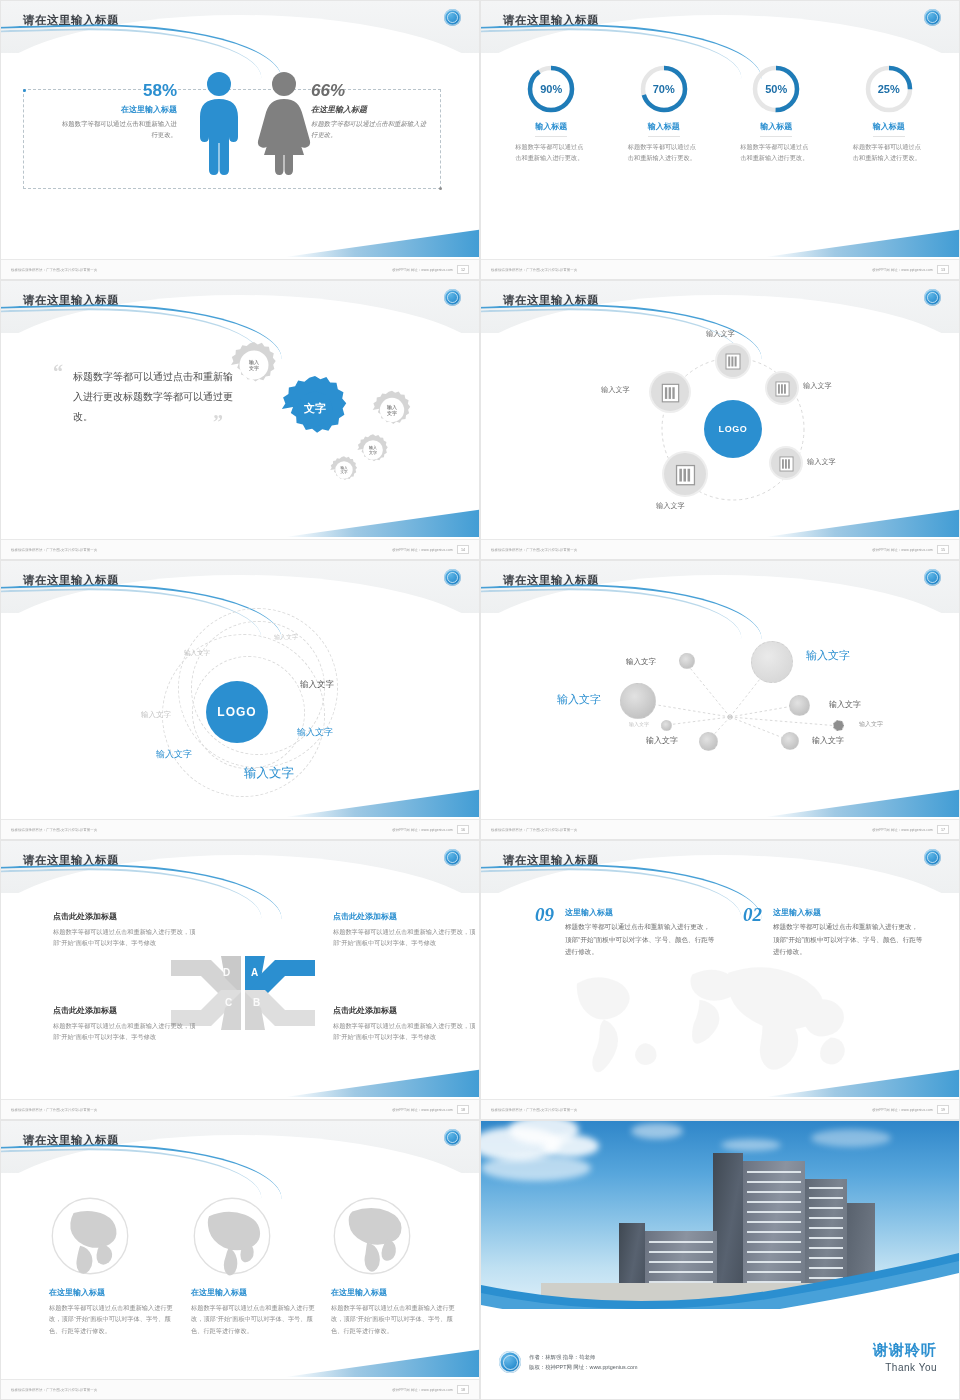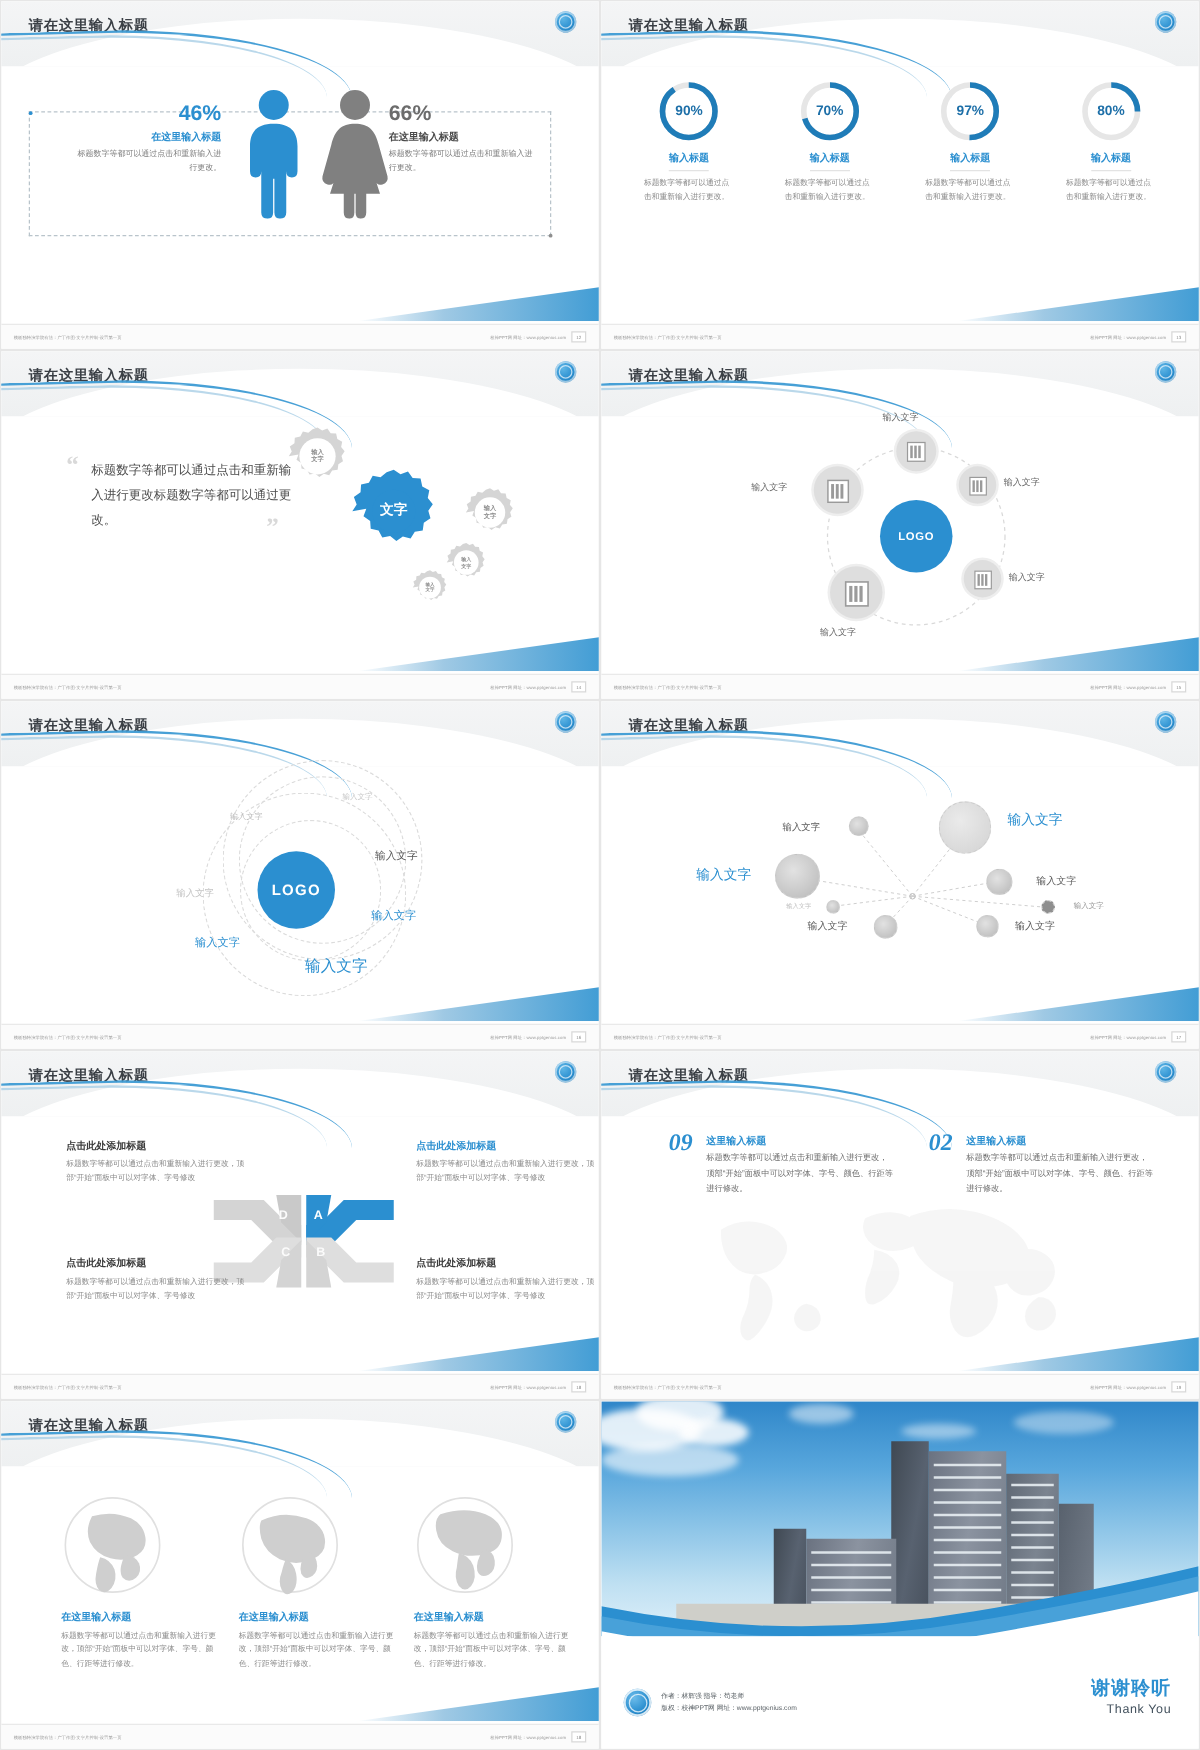--- a/index.html
+++ b/index.html
@@ -87,21 +87,21 @@
     position:absolute; left:22px; top:36px; width:418px; height:100px;
     border:1px dashed #b9c4cb; border-left-style:dashed; pointer-events:none;
   }
   .dashbox::before, .dashbox::after{
     content:""; position:absolute; width:3px;height:3px;border-radius:50%;
     background:#2b8fd0; left:-1.5px; top:-1.5px;
   }
   .dashbox::after{ left:auto; right:-1.5px; top:auto; bottom:-1.5px; background:#8e8e8e;}
   .statblk{position:absolute; width:120px;}
   .stat-left{ left:56px; top:28px; text-align:right;}
-  .stat-right{ left:310px; top:28px; text-align:left;}
+  .stat-right{ left:310px; top:28px; text-align:left;font-style:italic;}
   .pct { font-size:17px; font-weight:bold; }
   .pct.blue{color:#2b8fd0;} .pct.gray{color:#6c6c6c;}
   .sub { font-size:8px; font-weight:bold; margin-top:3px;}
   .sub.blue{color:#2b8fd0;} .sub.gray{color:#4a4a4a;}
   .desc { font-size:6.4px; color:#7d7d7d; line-height:1.65; margin-top:4px;}
 
   
   .rings{position:absolute; left:0; right:0; top:10px; display:flex; justify-content:space-around; padding:0 14px;}
   .ringcol{width:96px; text-align:center;}
   .ring{position:relative; width:52px; height:52px; margin:0 auto;}
@@ -208,21 +208,21 @@
         <circle cx="28" cy="13" r="12" fill="#2b8fd0"></circle>
         <path d="M28 28 C15 28 9 34 9 46 L9 66 Q9 71 13.5 71 Q18 71 18 66 L18 52 L18 99 Q18 104 23 104 Q27.5 104 27.5 99 L27.5 72 L28.5 72 L28.5 99 Q28.5 104 33 104 Q38 104 38 99 L38 52 L38 66 Q38 71 42.5 71 Q47 71 47 66 L47 46 C47 34 41 28 28 28 Z" fill="#2b8fd0"></path>
       </svg>
 
       <svg class="person fig-w" width="62" height="104" viewBox="0 0 62 104">
         <circle cx="31" cy="13" r="12" fill="#808080"></circle>
         <path d="M31 28 C20 28 15 33 12 45 L5 70 Q4 75 9 76.5 Q13.5 78 15 73 L19 59 L11 84 L22 84 L22 99 Q22 104 26.5 104 Q30.5 104 30.5 99 L30.5 84 L31.5 84 L31.5 99 Q31.5 104 35.5 104 Q40 104 40 99 L40 84 L51 84 L43 59 L47 73 Q48.5 78 53 76.5 Q58 75 57 70 L50 45 C47 33 42 28 31 28 Z" fill="#808080"></path>
       </svg>
 
       <div class="statblk stat-left">
-        <div class="pct blue">46%</div>
+        <div class="pct blue">58%</div>
         <div class="sub blue">在这里输入标题</div>
         <div class="desc">标题数字等都可以通过点击和重新输入进行更改。</div>
       </div>
       <div class="statblk stat-right">
         <div class="pct gray">66%</div>
         <div class="sub gray">在这里输入标题</div>
         <div class="desc">标题数字等都可以通过点击和重新输入进行更改。</div>
       </div>
     </div>
     <div class="footer">
@@ -266,32 +266,32 @@
           </div>
           <div class="ringttl">输入标题</div>
           <div class="ringdesc">标题数字等都可以通过点击和重新输入进行更改。</div>
         </div>
         <div class="ringcol">
           <div class="ring">
             <svg width="52" height="52" viewBox="0 0 52 52">
               <circle cx="26" cy="26" r="21" fill="none" stroke="#e6e6e6" stroke-width="4.5"></circle>
               <circle cx="26" cy="26" r="21" fill="none" stroke="#1f7cb8" stroke-width="4.5" stroke-dasharray="66 66" stroke-linecap="butt" transform="rotate(-90 26 26)"></circle>
             </svg>
-            <div class="ringval">97%</div>
+            <div class="ringval">50%</div>
           </div>
           <div class="ringttl">输入标题</div>
           <div class="ringdesc">标题数字等都可以通过点击和重新输入进行更改。</div>
         </div>
         <div class="ringcol">
           <div class="ring">
             <svg width="52" height="52" viewBox="0 0 52 52">
               <circle cx="26" cy="26" r="21" fill="none" stroke="#e6e6e6" stroke-width="4.5"></circle>
               <circle cx="26" cy="26" r="21" fill="none" stroke="#1f7cb8" stroke-width="4.5" stroke-dasharray="33 99" stroke-linecap="butt" transform="rotate(-90 26 26)"></circle>
             </svg>
-            <div class="ringval">80%</div>
+            <div class="ringval">25%</div>
           </div>
           <div class="ringttl">输入标题</div>
           <div class="ringdesc">标题数字等都可以通过点击和重新输入进行更改。</div>
         </div>
       </div>
     </div>
     <div class="footer">
       <div class="ftxt">模板独特演学院有法：广丁作图-文字片控制-设置第一页</div>
       <div class="fright">
         <div class="ftxt">校神PPT网  网址：www.pptgenius.com</div>

